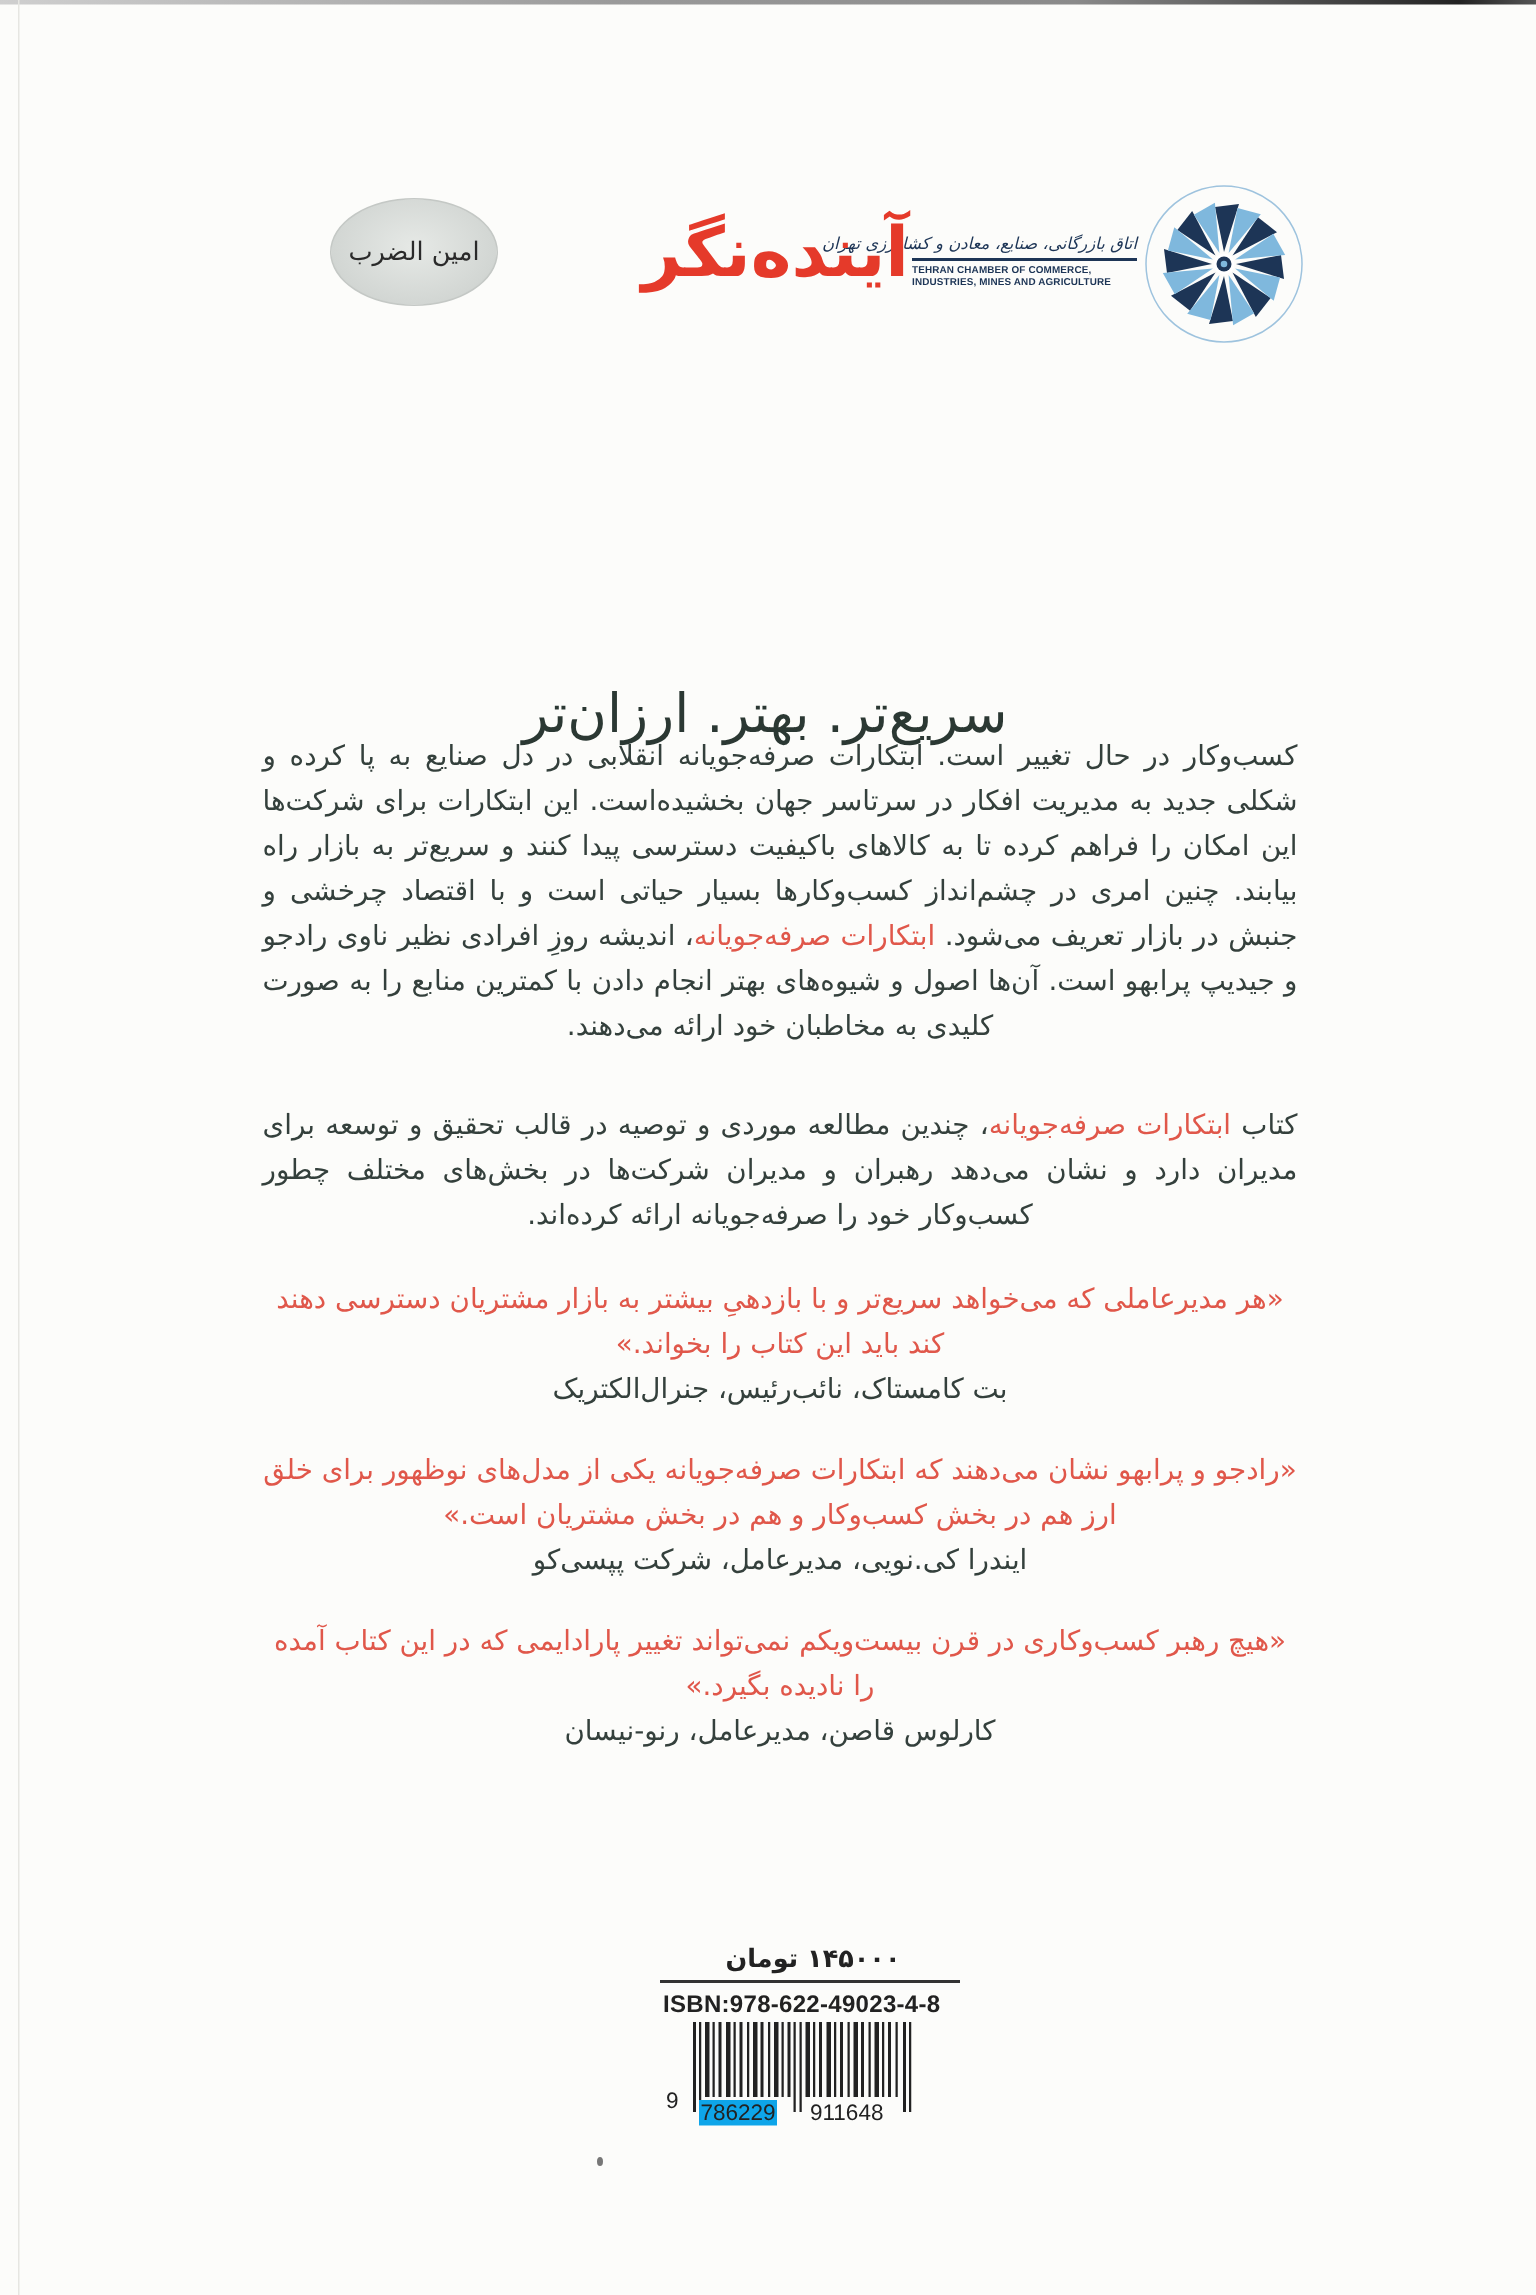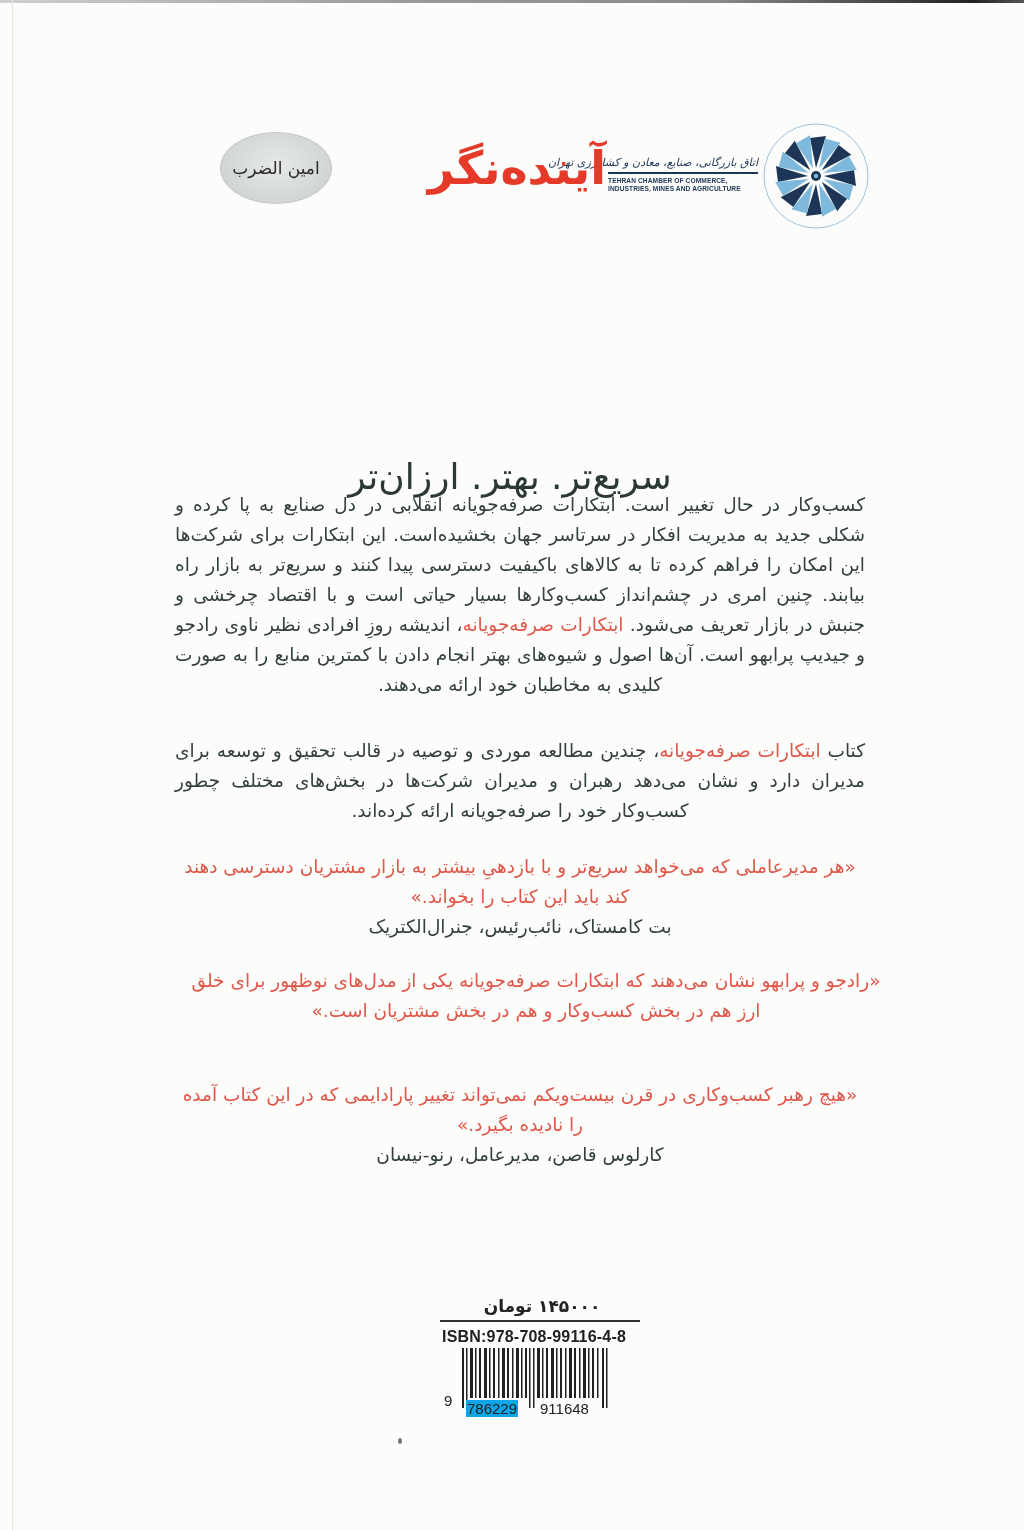--- a/index.html
+++ b/index.html
@@ -32,21 +32,21 @@
 
   
   .content { position: absolute; left: 175px; width: 690px; direction: rtl; }
   .title { position: absolute; left: 300px; top: 420px; width: 420px; text-align: center; font-size: 36px; color: #2b3833; direction: rtl; font-family: "DejaVu Sans", sans-serif; margin-top: 36px; }
   .para { font-size: 18.5px; line-height: 30px; text-align: justify; text-align-last: center; color: #34403c; }
   .para1 { top: 490px; }
   .para2 { top: 736px; }
   .hl { color: #e0574a; }
   .quote { font-size: 18.5px; line-height: 30px; text-align: center; color: #e0574a; }
   .attr { font-size: 18.5px; line-height: 30px; text-align: center; color: #34403c; }
-  .q1 { top: 852px; } .q2 { top: 966px; margin-left: 16px; } .q3 { top: 1080px; }
+  .q1 { top: 852px; } .q2 { top: 966px; } .q3 { top: 1080px; }
 
   
   .price { position: absolute; left: 442px; top: 1296px; width: 200px; direction: rtl; text-align: center;
     font-size: 17px; font-weight: bold; color: #222; font-family: "DejaVu Sans", sans-serif; }
   .price-rule { position: absolute; left: 440px; top: 1320px; width: 200px; height: 2px; background: #333; }
   .isbn { position: absolute; left: 442px; top: 1328px; width: 205px; font-family: "Liberation Sans", sans-serif;
     font-weight: bold; font-size: 16px; color: #222; letter-spacing: 0.2px; }
   .barcode { position: absolute; left: 462px; top: 1348px; width: 150px; height: 60px; }
   .bc-lead { position: absolute; left: 444px; top: 1392px; font-family: "Liberation Sans", sans-serif; font-size: 15px; color: #222; }
   .bc-d1 { position: absolute; left: 466px; top: 1400px; font-family: "Liberation Sans", sans-serif; font-size: 15px; color: #222; background: #0ea5e9; padding: 0 1px; }
@@ -111,29 +111,30 @@
 <div class="content para para2">
   <span>کتاب </span><span class="hl">ابتکارات صرفه‌جویانه</span><span>، چندین مطالعه موردی و توصیه در قالب تحقیق و توسعه برای مدیران دارد و نشان می‌دهد رهبران و مدیران شرکت‌ها در بخش‌های مختلف چطور کسب‌وکار خود را صرفه‌جویانه ارائه کرده‌اند.</span>
 </div>
 
 <div class="content q1">
   <div class="quote">«هر مدیرعاملی که می‌خواهد سریع‌تر و با بازدهیِ بیشتر به بازار مشتریان دسترسی دهند کند باید این کتاب را بخواند.»</div>
   <div class="attr">بت کامستاک، نائب‌رئیس، جنرال‌الکتریک</div>
 </div>
 <div class="content q2">
   <div class="quote">«رادجو و پرابهو نشان می‌دهند که ابتکارات صرفه‌جویانه یکی از مدل‌های نوظهور برای خلق ارز هم در بخش کسب‌وکار و هم در بخش مشتریان است.»</div>
+  <div class="attr">ایندرا کی.نویی، مدیرعامل، شرکت پپسی‌کو</div>
 </div>
 <div class="content q3">
   <div class="quote">«هیچ رهبر کسب‌وکاری در قرن بیست‌ویکم نمی‌تواند تغییر پارادایمی که در این کتاب آمده را نادیده بگیرد.»</div>
   <div class="attr">کارلوس قاصن، مدیرعامل، رنو-نیسان</div>
 </div>
 
 <div class="price">۱۴۵۰۰۰ تومان</div>
 <div class="price-rule"></div>
-<div class="isbn">ISBN:978-708-99116-4-8</div>
+<div class="isbn">ISBN:978-622-49023-4-8</div>
 
 <svg class="barcode" viewBox="0 0 150 60" preserveAspectRatio="none">
   <g fill="#222">
     <rect x="0" y="0" width="2" height="60"></rect>
       <rect x="4" y="0" width="1.5" height="60"></rect>
     <rect x="8" y="0" width="3" height="50"></rect>
       <rect x="13" y="0" width="1.5" height="50"></rect>
     <rect x="17" y="0" width="2" height="50"></rect>
       <rect x="22" y="0" width="3" height="50"></rect>
     <rect x="27" y="0" width="1.5" height="50"></rect>

